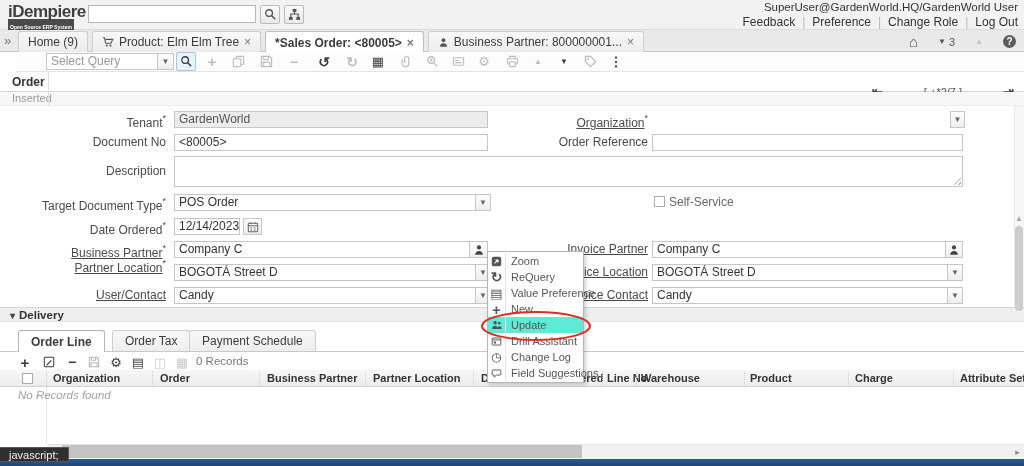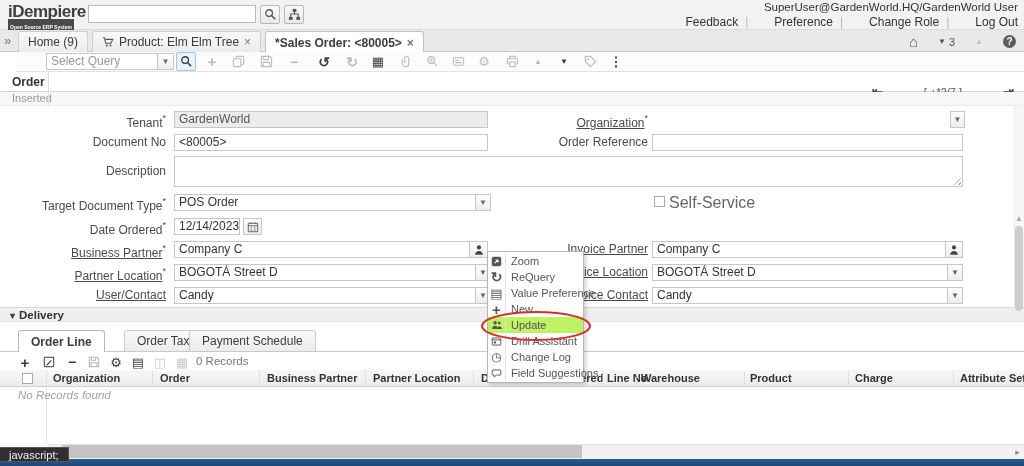--- a/index.html
+++ b/index.html
@@ -34,21 +34,21 @@
   
   .top{position:absolute;left:0;top:0;width:1024px;height:30px;background:#f2f2f2;border-bottom:1px solid #dcdcdc;box-sizing:border-box;}
   .logo{position:absolute;left:8px;top:3px;font-weight:bold;font-size:17px;color:#3f3f3f;letter-spacing:-.5px;line-height:17px;}
   .logo small{display:block;font-weight:bold;font-size:5px;letter-spacing:0;color:#fff;background:#4a4a4a;width:max-content;padding:0 2px;margin-top:-1px;}
   .gsearch{position:absolute;left:88px;top:5px;width:168px;height:18px;border:1px solid #b9b9b9;background:#fff;box-sizing:border-box;}
   .hbtn{position:absolute;top:5px;width:20px;height:19px;border:1px solid #b9b9b9;background:linear-gradient(#fafafa,#e9e9e9);
         display:flex;align-items:center;justify-content:center;color:#555;box-sizing:border-box;border-radius:2px;}
   .userline{position:absolute;right:6px;top:1px;font-size:11.5px;color:#333;}
   .linkrow{position:absolute;right:6px;top:15px;font-size:12px;color:#333;display:flex;gap:7px;align-items:center;}
   .linkrow .sep{color:#bbb;}
-  .linkrow span[data-interactable="true"]{cursor:pointer;margin-left:19px;}
+  .linkrow span[data-interactable="true"]{cursor:pointer;}
   
   .tabbar{position:absolute;left:0;top:30px;width:1024px;height:22px;background:#e9e9e9;border-bottom:1px solid #c8c8c8;box-sizing:border-box;}
   .tabs{position:absolute;left:18px;top:1px;display:flex;gap:4px;align-items:flex-end;height:21px;}
   .tab{display:flex;align-items:center;gap:5px;height:20px;padding:0 9px;border:1px solid #cfcfcf;border-bottom:none;
        background:linear-gradient(#f8f8f8,#ececec);border-radius:3px 3px 0 0;color:#3c3c3c;white-space:nowrap;font-size:12px;}
   .tab.active{background:#fff;font-weight:bold;height:21px;margin-bottom:-1px;border-color:#c0c0c0;margin-top:7px;}
   .tabicons{position:absolute;right:8px;top:3px;display:flex;gap:20px;align-items:center;color:#555;}
   .helpdot{width:13px;height:13px;border-radius:50%;background:#5d5d5d;color:#fff;font-size:10px;font-weight:bold;
            display:flex;align-items:center;justify-content:center;}
   
@@ -75,21 +75,21 @@
        padding:0 4px;font-size:12px;color:#333;white-space:nowrap;overflow:hidden;}
   .fld.ro{background:#ececec;color:#555;}
   .wbtn{position:absolute;box-sizing:border-box;height:17px;border:1px solid #c6c6c6;border-left:none;
         background:linear-gradient(#fdfdfd,#eee);display:flex;align-items:center;justify-content:center;color:#666;}
   .wbtn.sep{border-left:1px solid #c6c6c6;}
   .ta{position:absolute;box-sizing:border-box;border:1px solid #c6c6c6;background:#fff;}
   .ta::after{content:"";position:absolute;right:1px;bottom:1px;width:8px;height:8px;
        background:repeating-linear-gradient(135deg,#b5b5b5,#b5b5b5 1px,transparent 1px,transparent 3px);
        clip-path:polygon(100% 0,100% 100%,0 100%);}
   .cb{position:absolute;width:11px;height:11px;border:1px solid #ababab;background:#fff;box-sizing:border-box;}
-  .cblbl{position:absolute;font-size:16px;color:#666;line-height:13px;}
+  .cblbl{position:absolute;font-size:12px;color:#666;line-height:13px;}
   
   .band-del{position:absolute;left:0;top:307px;width:1024px;height:15px;background:#efefef;
        border-top:1px solid #d8d8d8;border-bottom:1px solid #e2e2e2;box-sizing:border-box;}
   .band-del b{position:absolute;left:10px;top:1px;font-size:11.5px;color:#333;}
   .dtabline{position:absolute;left:0;top:351px;width:1024px;height:0;border-top:1px solid #c8c8c8;}
   .dtab{position:absolute;top:330px;height:21px;box-sizing:border-box;border:1px solid #cfcfcf;border-bottom:none;
        border-radius:3px 3px 0 0;background:linear-gradient(#f8f8f8,#ededed);padding:0 12px;display:flex;align-items:center;
        font-size:12px;color:#3c3c3c;white-space:nowrap;}
   .dtab.active{background:#fff;font-weight:bold;height:22px;z-index:2;border-color:#b5b5b5;}
   .mtbtn{position:absolute;top:354px;width:18px;height:16px;display:flex;align-items:center;justify-content:center;color:#3d3d3d;}
@@ -110,21 +110,21 @@
   .hthumb{position:absolute;left:62px;top:445px;width:520px;height:13px;background:#c3c3c3;}
   .harrow{position:absolute;top:444px;width:13px;height:15px;display:flex;align-items:center;justify-content:center;}
   .bluebar{position:absolute;left:0;top:459px;width:1024px;height:7px;background:linear-gradient(180deg,#2b5d97,#1d4473);}
   .jstip{position:absolute;left:0;top:447px;height:15px;line-height:15px;background:#2f2f2f;color:#efefef;
        font-size:11px;padding:0 9px;z-index:30;border:1px solid #555;border-left:none;box-sizing:border-box;}
   .leftline{position:absolute;left:48px;top:72px;height:34px;width:0;border-left:1px solid #ddd;}
   
   .cmenu{position:absolute;left:487px;top:251px;width:95px;background:#fff;border:1px solid #b5b5b5;
        box-shadow:2px 2px 4px rgba(0,0,0,.18);z-index:20;padding:1px 0;}
   .mi{display:flex;align-items:center;height:16px;cursor:pointer;}
-  .mi.hov{background:#bef264;}
+  .mi.hov{background:#5eead4;}
   .mi .ico{width:17px;height:16px;display:flex;align-items:center;justify-content:center;color:#555;
        border-right:1px solid #e2e2e2;flex:0 0 17px;}
   .mi .mtxt{padding-left:5px;font-size:11px;color:#555;white-space:nowrap;}
   .redellipse{position:absolute;left:479px;top:310px;width:114px;height:32px;z-index:25;pointer-events:none;}
 </style>
 </head>
 <body>
 
 <div id="app" data-interactable="false">
 
@@ -249,20 +249,29 @@
               <use href="#i-cart"></use>
             </svg>
           </span>
         <span data-interactable="false">Product: Elm Elm Tree</span>
         <span class="g g-x" data-interactable="true"></span>
       </div>
       <div class="tab active" data-interactable="true">
         <span data-interactable="false">*Sales Order: &lt;80005&gt;</span>
         <span class="g g-x" data-interactable="true"></span>
       </div>
+      <div class="tab" data-interactable="true">
+        <span class="g" style="color:#555;" data-interactable="false">
+            <svg width="11" height="11">
+              <use href="#i-person"></use>
+            </svg>
+          </span>
+        <span data-interactable="false">Business Partner: 800000001...</span>
+        <span class="g g-x" data-interactable="true"></span>
+      </div>
     </div>
     <div class="tabicons" data-interactable="false">
       <span class="g g-home" data-interactable="true"></span>
       <span style="display:flex;align-items:center;gap:3px;" data-interactable="true">
         <span class="g g-tri-down" data-interactable="false"></span>
         <span style="font-size:11px;color:#555;" data-interactable="false">3</span>
       </span>
       <span class="g g-tri-up" style="color:#c4c4c4;" data-interactable="true"></span>
       <span class="helpdot" data-interactable="true">?</span>
     </div>
@@ -400,21 +409,21 @@
   <div class="lbl" style="left:480px;top:241px;width:168px;" data-interactable="false"><span class="lk">Invoice Partner</span></div>
   <div class="fld" style="left:652px;top:241px;width:294px;" data-interactable="true">Company C</div>
   <div class="wbtn" style="left:946px;top:241px;width:17px;color:#444;" data-interactable="true">
       <span class="g" data-interactable="false">
         <svg width="12" height="12">
           <use href="#i-person"></use>
         </svg>
       </span>
     </div>
 
-  <div class="lbl" style="left:0;top:264px;width:166px;" data-interactable="false"><span class="lk">Partner Location</span><sup class="req">*</sup></div>
+  <div class="lbl" style="left:0;top:256px;width:166px;" data-interactable="false"><span class="lk">Partner Location</span><sup class="req">*</sup></div>
   <div class="fld" style="left:174px;top:264px;width:302px;" data-interactable="true">BOGOTÁ Street D</div>
   <div class="wbtn" style="left:476px;top:264px;width:15px;" data-interactable="true">
       <span class="g g-tri-down" data-interactable="false"></span>
     </div>
   <div class="lbl" style="left:480px;top:264px;width:168px;" data-interactable="false"><span class="lk">Invoice Location</span></div>
   <div class="fld" style="left:652px;top:264px;width:296px;" data-interactable="true">BOGOTÁ Street D</div>
   <div class="wbtn" style="left:948px;top:264px;width:15px;" data-interactable="true">
       <span class="g g-tri-down" data-interactable="false"></span>
     </div>
 
@@ -430,21 +439,21 @@
     </div>
 
   <div class="band-del" data-interactable="true">
     <b><span class="g g-caret" style="color:#444;margin-right:4px;" data-interactable="false"></span><span data-interactable="false">Delivery</span></b>
   </div>
 
   <div class="dtabline" data-interactable="false"></div>
   <div class="dtab active" style="left:18px;" data-interactable="true">
       <span>Order Line</span>
     </div>
-  <div class="dtab" style="left:124px;" data-interactable="true">
+  <div class="dtab" style="left:112px;" data-interactable="true">
       <span>Order Tax</span>
     </div>
   <div class="dtab" style="left:189px;" data-interactable="true">
       <span>Payment Schedule</span>
     </div>
 
   <div class="mtbtn g g-plus" style="left:16px;" data-interactable="true"></div>
   <div class="mtbtn" style="left:40px;" data-interactable="true">
       <span class="g" data-interactable="false">
         <svg width="12" height="12">

